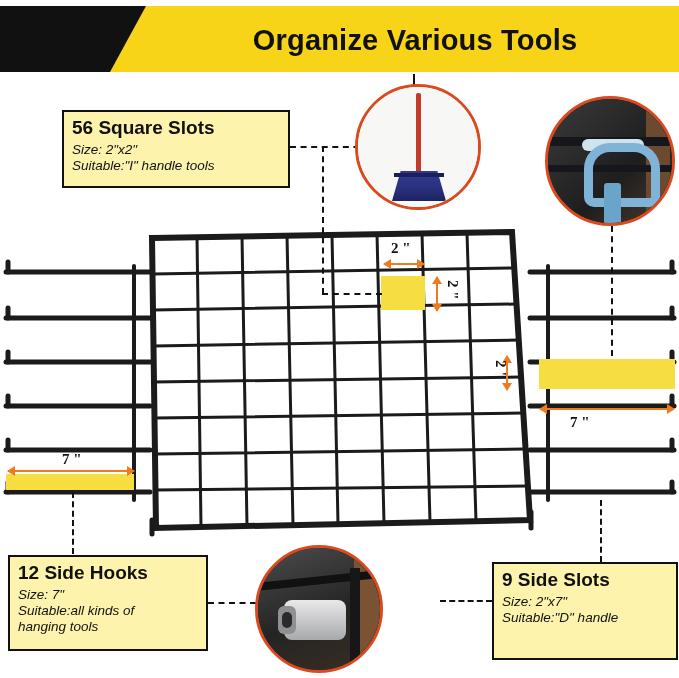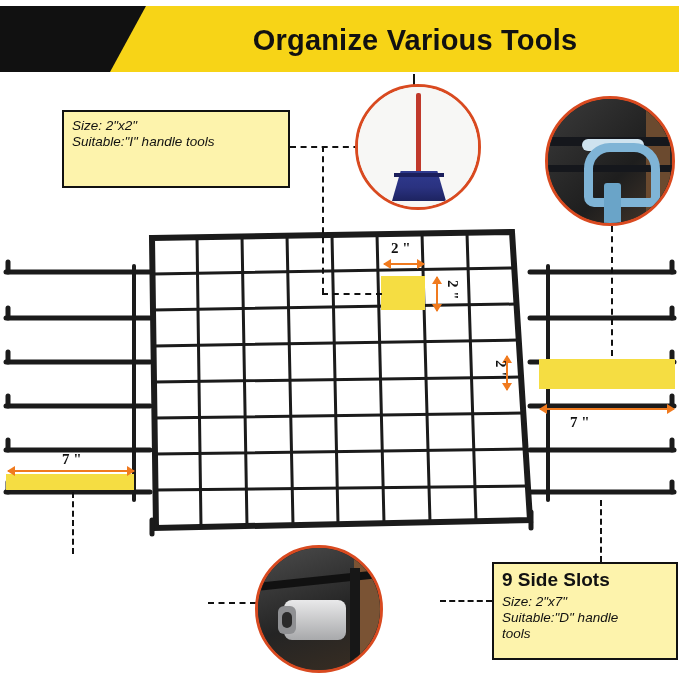--- a/index.html
+++ b/index.html
@@ -270,25 +270,31 @@
     <div class="bg"></div>
     <div class="wood"></div>
     <div class="bar"></div>
     <div class="post"></div>
     <div class="nozzle"></div>
     <div class="nozzle-end"></div>
     <div class="nozzle-hole"></div>
   </div>
 
   <div class="callout" id="callout-square">
+    <div class="c-title">56 Square Slots</div>
     <div class="c-line">Size: 2"x2"</div>
     <div class="c-line">Suitable:"I" handle tools</div>
   </div>
 
+  <div class="callout" id="callout-sidehooks">
+    <div class="c-title">12 Side Hooks</div>
+    <div class="c-line">Size: 7"</div>
+    <div class="c-line">Suitable:all kinds of</div>
+    <div class="c-line">hanging tools</div>
+  </div>
 
   <div class="callout" id="callout-sideslots">
     <div class="c-title">9 Side Slots</div>
     <div class="c-line">Size: 2"x7"</div>
     <div class="c-line">Suitable:"D" handle</div>
-    <div class="c-line">tools</div>
   </div>
 
 </div>
 
 </body></html>

